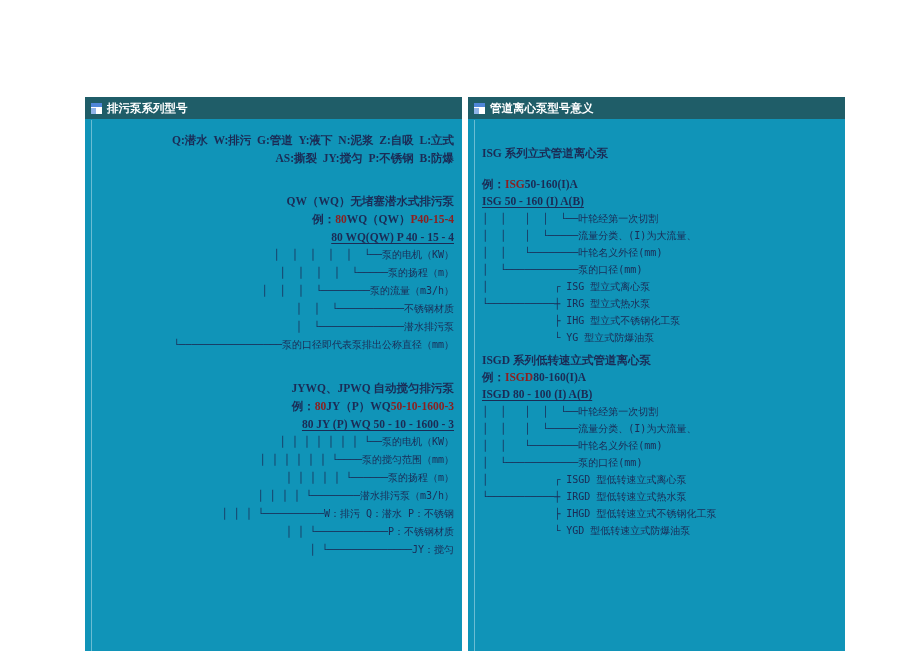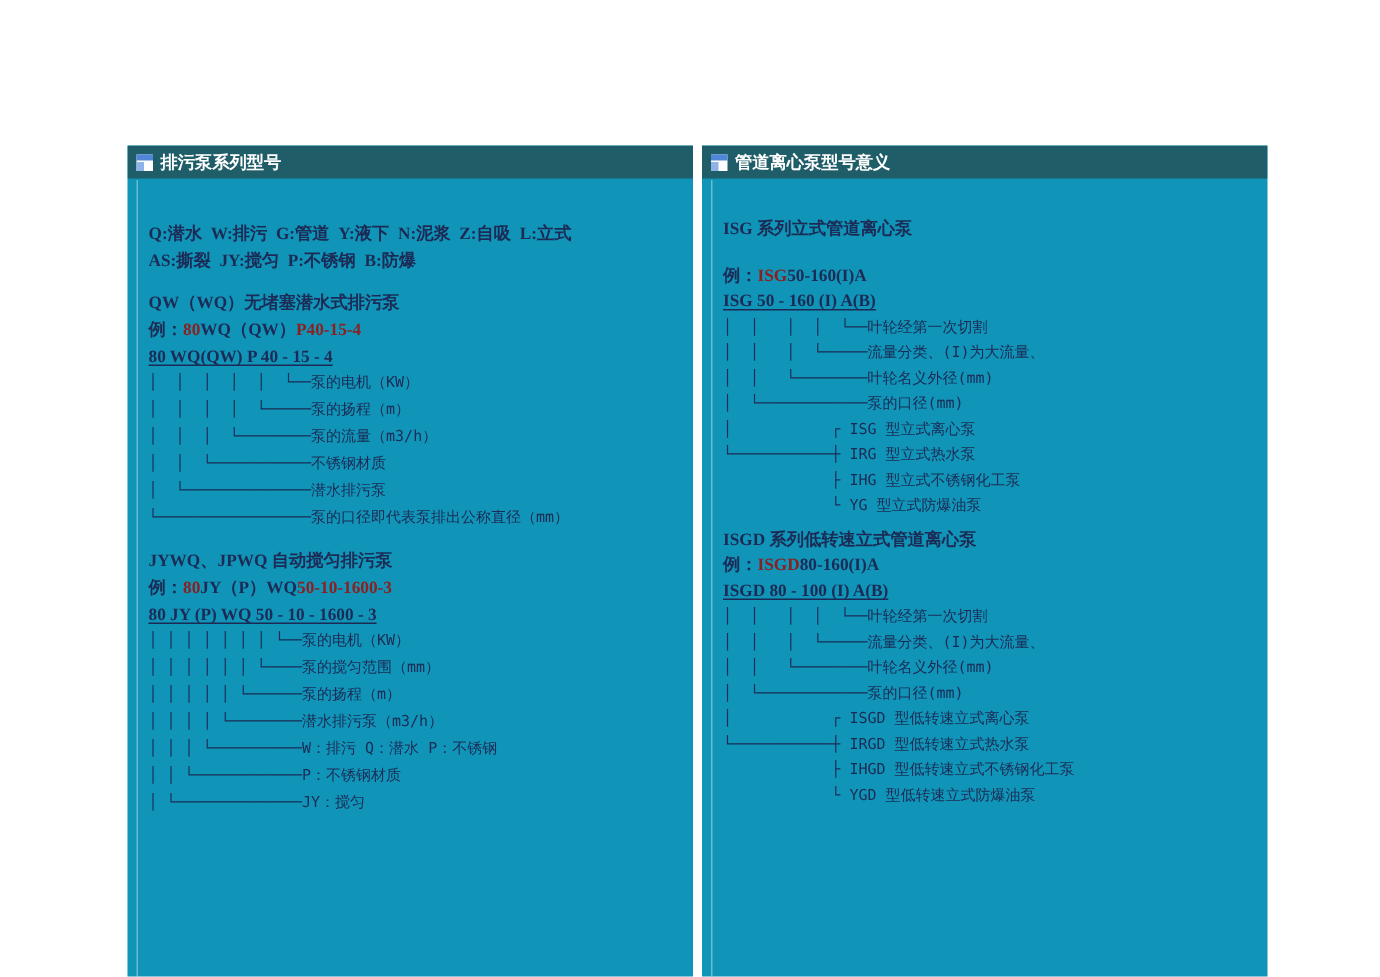--- a/index.html
+++ b/index.html
@@ -28,39 +28,39 @@
     color:var(--header_text, #ffffff);
     display:flex; align-items:center; gap:5px; padding:0 6px;
     font-family:"Liberation Sans", sans-serif;
     font-size:11.5px; font-weight:bold; position:relative; z-index:2;
   }
   .hicon { width:11px; height:11px; display:inline-block; position:relative; background:#ffffff; flex:0 0 auto; }
   .hicon::before { content:''; position:absolute; left:0; top:0; right:0; height:4px; background:#4f86d8; }
   .hicon::after  { content:''; position:absolute; left:0; bottom:0; width:5px; height:6px; background:#8fb3e8; }
 
   .panel-body { position:relative; z-index:1; color:var(--text, #1b2b55); font-size:11.5px; }
-  .lp .panel-body { padding:28px 8px 0 14px; }
+  .lp .panel-body { padding:12px 8px 0 14px;text-align:right; }
   .rp .panel-body { padding:26px 16px 0 14px; }
 
   .line { white-space:pre; }
   .lp .line { line-height:18px; }
   .rp .line { line-height:17px; }
 
   .bold  { font-weight:bold; }
   .model { font-weight:bold; text-decoration:underline; text-underline-offset:2px; }
   .red   { color:var(--red, #8b2020); }
 
   .tree-line {
     font-family:"DejaVu Sans Mono", monospace;
     font-size:10px; white-space:pre;
   }
   .lp .tree-line { line-height:18px; }
   .rp .tree-line { line-height:17px; }
 
-  .lp .section { margin-top:10px; }
+  .lp .section { margin-top:25px; }
   .rp .ex-gap  { margin-top:14px; }
   .rp .section2-gap { margin-top:6px; }
 </style>
 </head>
 <body>
 
 <div class="page">
 
   <section class="panel lp">
     <header class="panel-header">

